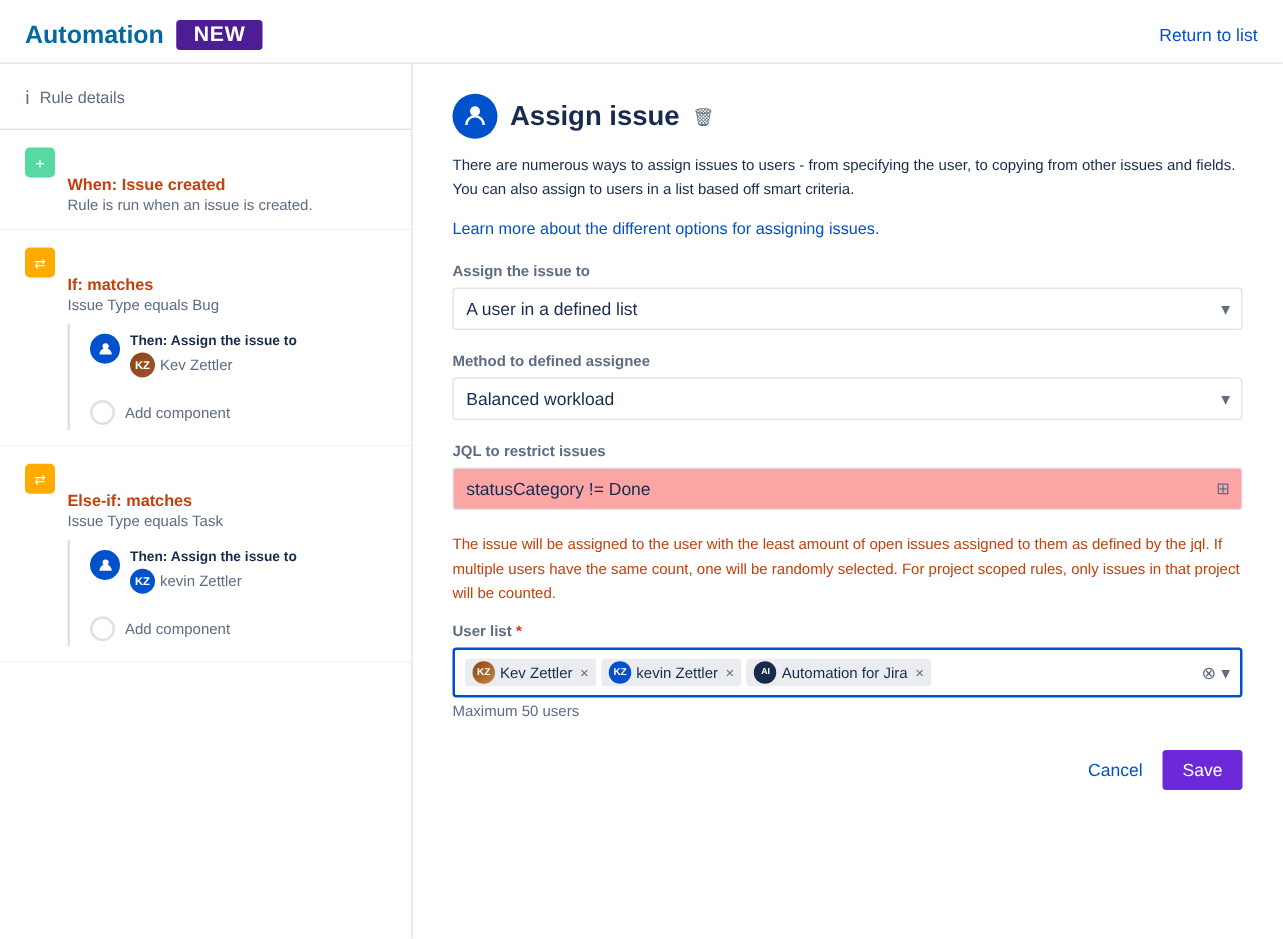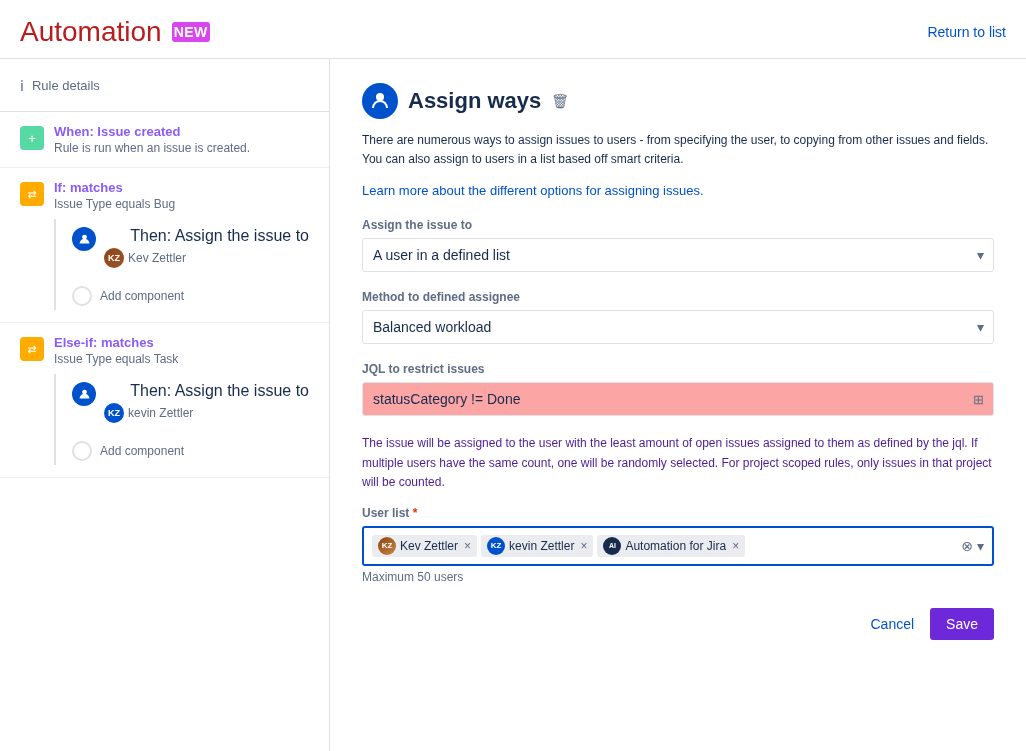--- a/index.html
+++ b/index.html
@@ -3,46 +3,46 @@
   <meta charset="utf-8">
   <style>
     * { box-sizing: border-box; margin: 0; padding: 0; }
     body { font-family: -apple-system, BlinkMacSystemFont, 'Segoe UI', sans-serif; font-size: 14px; color: #172B4D; background: #fff; }
 
     .app-container { display: flex; flex-direction: column; height: 751px; width: 1026px; overflow: hidden; }
 
     
     .header { display: flex; align-items: center; justify-content: space-between; padding: 16px 20px 10px 20px; border-bottom: 1px solid #e0e0e0; }
     .header-left { display: flex; align-items: center; gap: 10px; }
-    .header-title { font-size: 28px; font-weight: 400; color: #b91c1c; }
-    .new-badge { background: #d946ef; color: #fff; font-size: 14px; font-weight: 700; padding: 2px 2px; border-radius: 3px; letter-spacing: 0.5px; }
+    .header-title { font-size: 20px; font-weight: 700; color: #0369a1; }
+    .new-badge { background: #4c1d95; color: #fff; font-size: 17px; font-weight: 700; padding: 2px 14px; border-radius: 3px; letter-spacing: 0.5px; }
     .return-link { color: #0052CC; font-size: 14px; cursor: pointer; text-decoration: none; }
 
     
     .main-layout { display: flex; flex: 1; overflow: hidden; }
 
     
     .sidebar { width: 330px; min-width: 330px; border-right: 1px solid #e0e0e0; overflow-y: auto; padding: 0; }
     .rule-details { display: flex; align-items: center; gap: 8px; padding: 16px 20px; color: #5E6C84; font-size: 13px; border-bottom: 1px solid #e0e0e0; cursor: pointer; }
     .rule-details-icon { color: #5E6C84; font-size: 15px; }
 
     .sidebar-item { padding: 12px 20px; border-bottom: 1px solid #f0f0f0; }
     .sidebar-item-header { display: flex; align-items: flex-start; gap: 10px; }
     .sidebar-item-icon { width: 24px; height: 24px; border-radius: 4px; display: flex; align-items: center; justify-content: center; font-size: 13px; flex-shrink: 0; margin-top: 2px; }
     .icon-green { background: #57D9A3; color: #fff; }
     .icon-yellow { background: #FFAB00; color: #fff; }
     .sidebar-item-content { flex: 1; }
-    .sidebar-item-title { font-weight: 600; font-size: 13px; color: #8b5cf6; }
+    .sidebar-item-title { font-weight: 600; font-size: 13px; color: #c2410c; margin-top: 24px; }
     .sidebar-item-subtitle { font-size: 12px; color: #5E6C84; margin-top: 2px; }
 
     .sidebar-nested { margin-left: 34px; margin-top: 8px; border-left: 2px solid #DFE1E6; padding-left: 16px; }
     .nested-item { display: flex; align-items: flex-start; gap: 8px; padding: 8px 0; }
     .nested-item-icon { width: 24px; height: 24px; border-radius: 50%; display: flex; align-items: center; justify-content: center; font-size: 11px; flex-shrink: 0; background: #0052CC; color: #fff; }
     .nested-item-content { flex: 1; }
-    .nested-item-title { font-weight: 400; font-size: 16px; color: #172B4D; text-align: right; }
+    .nested-item-title { font-weight: 700; font-size: 11px; color: #172B4D; }
     .avatar-kev { background: linear-gradient(135deg, #8B4513, #A0522D); width: 20px; height: 20px; border-radius: 50%; display: inline-flex; align-items: center; justify-content: center; font-size: 9px; color: #fff; font-weight: bold; }
     .avatar-kevin { background: #0052CC; width: 20px; height: 20px; border-radius: 50%; display: inline-flex; align-items: center; justify-content: center; font-size: 9px; color: #fff; font-weight: bold; }
 
     .add-component { display: flex; align-items: center; gap: 8px; padding: 10px 0 4px 0; color: #5E6C84; font-size: 12px; cursor: pointer; }
     .add-component-dot { width: 20px; height: 20px; border-radius: 50%; border: 2px solid #DFE1E6; display: flex; align-items: center; justify-content: center; }
 
     
     .content-panel { flex: 1; overflow-y: auto; padding: 24px 32px; }
 
     .content-header { display: flex; align-items: center; gap: 10px; margin-bottom: 12px; }
@@ -62,21 +62,21 @@
     .select-wrapper::after { content: '▾'; position: absolute; right: 10px; top: 50%; transform: translateY(-50%); color: #5E6C84; pointer-events: none; }
 
     .form-input { width: 100%; padding: 8px 36px 8px 10px; border: 1px solid #DFE1E6; border-radius: 3px; font-size: 14px; color: #172B4D; background: #fca5a5; }
     .input-wrapper { position: relative; }
     .input-icon { position: absolute; right: 10px; top: 50%; transform: translateY(-50%); color: #5E6C84; font-size: 13px; }
 
     .action-row { display: flex; align-items: center; gap: 20px; margin: 10px 0 8px 0; }
     .action-link { display: flex; align-items: center; gap: 5px; color: #0052CC; font-size: 13px; cursor: pointer; text-decoration: none; }
     .action-link-right { margin-left: auto; }
 
-    .hint-text { font-size: 12px; color: #4c1d95; line-height: 1.6; margin-bottom: 14px; }
+    .hint-text { font-size: 12px; color: #c2410c; line-height: 1.6; margin-bottom: 14px; }
 
     .user-list-field { display: flex; align-items: center; flex-wrap: wrap; gap: 4px; padding: 6px 8px; border: 2px solid #0052CC; border-radius: 3px; min-height: 40px; position: relative; }
     .user-tag { display: flex; align-items: center; gap: 4px; background: #EBECF0; border-radius: 3px; padding: 2px 6px; font-size: 12px; color: #172B4D; }
     .user-tag-close { cursor: pointer; color: #5E6C84; font-size: 12px; margin-left: 2px; }
     .user-tag-avatar { width: 18px; height: 18px; border-radius: 50%; display: inline-flex; align-items: center; justify-content: center; font-size: 8px; color: #fff; font-weight: bold; overflow: hidden; flex-shrink: 0; }
     .avatar-brown { background: linear-gradient(135deg, #8B4513 0%, #C68642 100%); }
     .avatar-dark-blue { background: #0052CC; }
     .avatar-dark { background: #172B4D; }
     .user-list-controls { display: flex; align-items: center; gap: 4px; margin-left: auto; }
     .list-clear { cursor: pointer; color: #5E6C84; font-size: 14px; }
@@ -190,21 +190,21 @@
 
     <div class="content-panel">
 
       <div class="content-header">
         <div class="content-icon">
           <svg width="20" height="20" viewBox="0 0 20 20" fill="white">
               <circle cx="10" cy="6" r="4"></circle>
               <path d="M3 17c0-3.9 3.1-7 7-7s7 3.1 7 7" stroke="white" stroke-width="2" fill="none"></path>
             </svg>
         </div>
-        <h1 class="content-title">Assign ways</h1>
+        <h1 class="content-title">Assign issue</h1>
         <span class="trash-icon">🗑</span>
       </div>
 
       <p class="content-description">There are numerous ways to assign issues to users - from specifying the user, to copying from other issues and fields. You can also assign to users in a list based off smart criteria.</p>
 
       <a class="content-link">Learn more about the different options for assigning issues.</a>
 
       <div class="form-section">
         <div class="form-label">Assign the issue to</div>
         <div class="select-wrapper">

